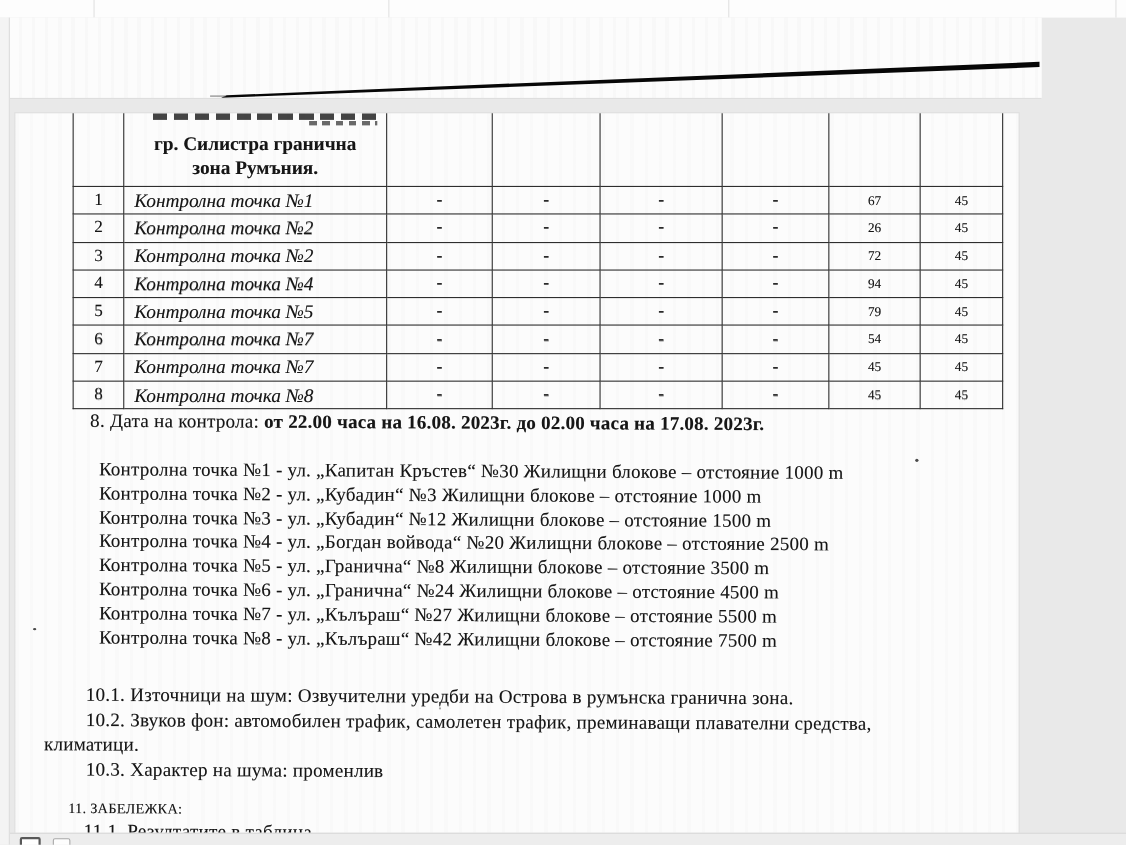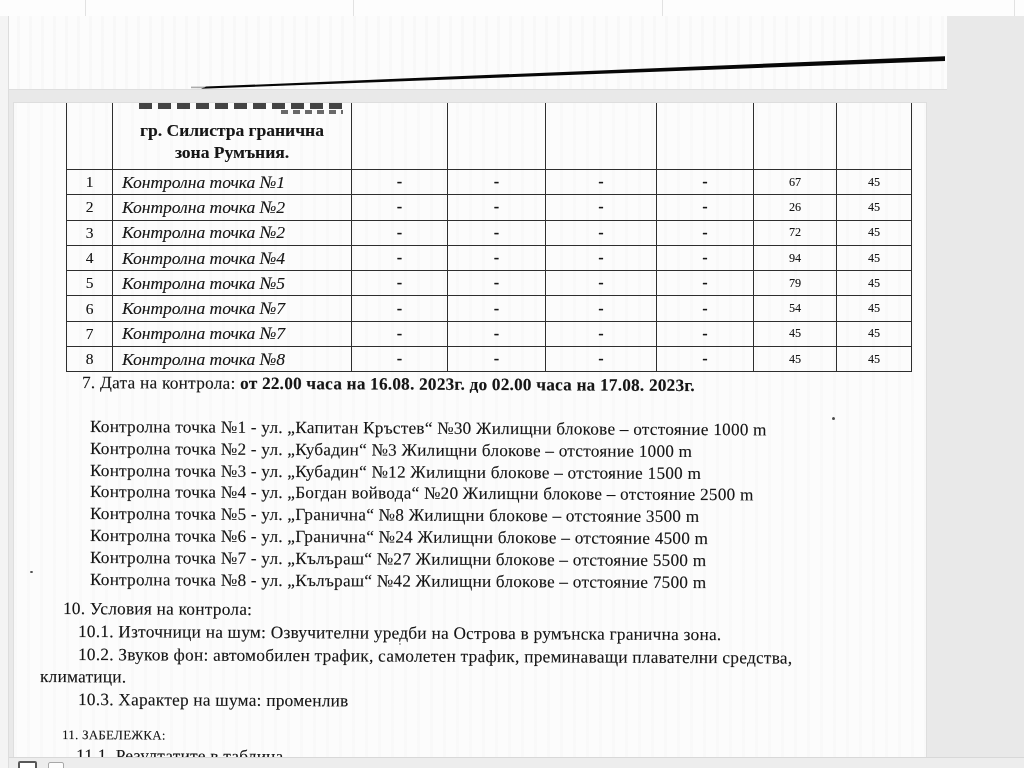--- a/index.html
+++ b/index.html
@@ -189,32 +189,31 @@
       <td class="cd">-</td>
       <td class="cd">-</td>
       <td class="cd">-</td>
       <td class="cd">-</td>
       <td class="cv">45</td>
       <td class="cv">45</td>
     </tr>
   </tbody>
     </table>
 
-  <div class="tline sec9"><span>7. Дата на контрола:</span>&nbsp;<b>от 22.00 часа на 16.08. 2023г. до 02.00 часа на 17.08. 2023г.</b></div>
+  <div class="tline sec9"><span>8. Дата на контрола:</span>&nbsp;<b>от 22.00 часа на 16.08. 2023г. до 02.00 часа на 17.08. 2023г.</b></div>
 
   <div class="tline cp" style="top:314px">Контролна точка №1 - ул. „Капитан Кръстев“ №30 Жилищни блокове – отстояние 1000 m</div>
   <div class="tline cp" style="top:336px">Контролна точка №2 - ул. „Кубадин“ №3 Жилищни блокове – отстояние 1000 m</div>
   <div class="tline cp" style="top:358px">Контролна точка №3 - ул. „Кубадин“ №12 Жилищни блокове – отстояние 1500 m</div>
   <div class="tline cp" style="top:379px">Контролна точка №4 - ул. „Богдан войвода“ №20 Жилищни блокове – отстояние 2500 m</div>
   <div class="tline cp" style="top:401px">Контролна точка №5 - ул. „Гранична“ №8 Жилищни блокове – отстояние 3500 m</div>
   <div class="tline cp" style="top:423px">Контролна точка №6 - ул. „Гранична“ №24 Жилищни блокове – отстояние 4500 m</div>
   <div class="tline cp" style="top:445px">Контролна точка №7 - ул. „Кълъраш“ №27 Жилищни блокове – отстояние 5500 m</div>
   <div class="tline cp" style="top:467px">Контролна точка №8 - ул. „Кълъраш“ №42 Жилищни блокове – отстояние 7500 m</div>
 
-  <div class="tline s10t">10. Условия на контрола:</div>
   <div class="tline s10a">10.1. Източници на шум: Озвучителни уредби на Острова в румънска гранична зона.</div>
   <div class="tline s10b">10.2. Звуков фон: автомобилен трафик, самолетен трафик, преминаващи плавателни средства,</div>
   <div class="tline s10c">климатици.</div>
   <div class="tline s10d">10.3. Характер на шума: променлив</div>
 
   <div class="tline s11t">11. ЗАБЕЛЕЖКА:</div>
   <div class="tline s11a">11.1. Резултатите в таблица</div>
 
   <span class="speck" style="left:818px;top:314px;width:3px;height:3px"></span>
   <span class="speck" style="left:16px;top:468px;width:3px;height:2px"></span>

